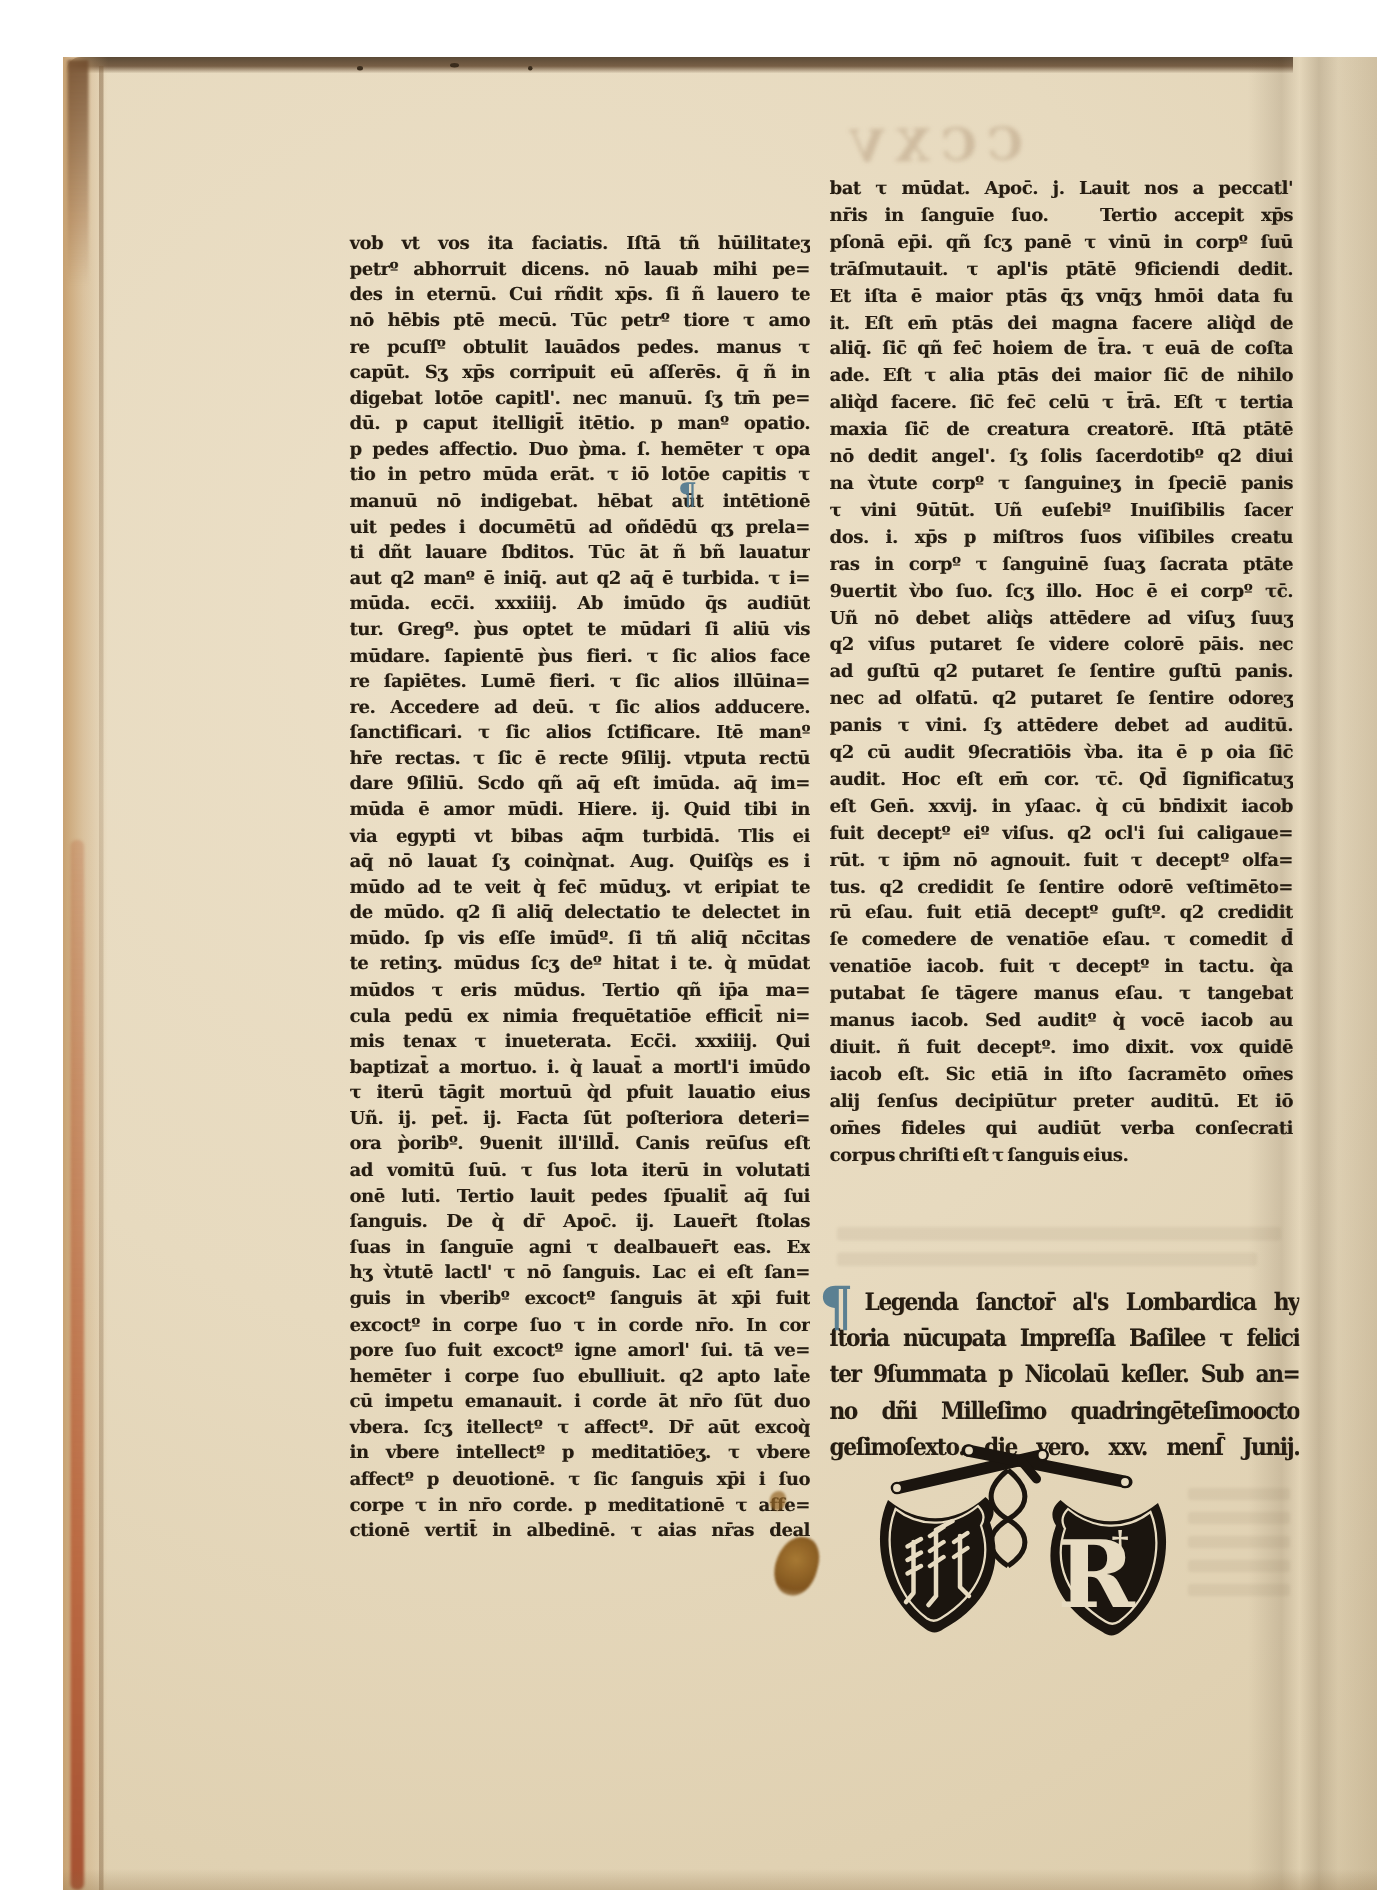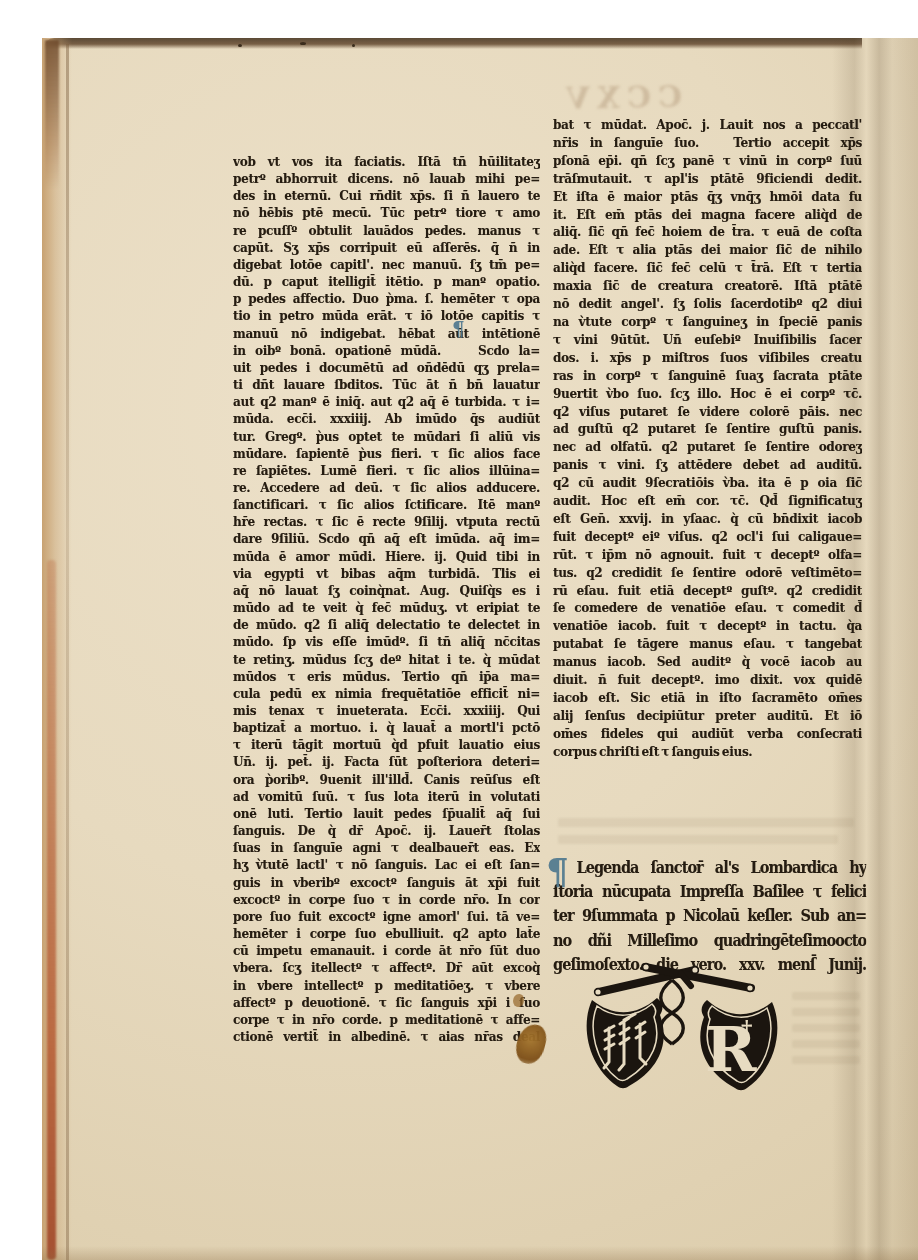--- a/index.html
+++ b/index.html
@@ -92,21 +92,20 @@
       <div class="line">petrº abhorruit dicens. nō lauab mihi pe=</div>
       <div class="line">des in eternū. Cui rñdit xp̄s. ſi ñ lauero te</div>
       <div class="line">nō hēbis ptē mecū. Tūc petrº tiore τ amo</div>
       <div class="line">re pcuſſº obtulit lauādos pedes. manus τ</div>
       <div class="line">capūt. Sʒ xp̄s corripuit eū aſſerēs. q̄ ñ in</div>
       <div class="line">digebat lotōe capitl'. nec manuū. ſʒ tm̄ pe=</div>
       <div class="line">dū. p caput itelligit̄ itētio. p manº opatio.</div>
       <div class="line">p pedes affectio. Duo p̀ma. ſ. hemēter τ opa</div>
       <div class="line">tio in petro mūda erāt. τ iō lotōe capitis τ</div>
       <div class="line">manuū nō indigebat. hēbat aūt intētionē</div>
-      <div class="line">in oibº bonā. opationē mūdā.&nbsp;&nbsp;&nbsp;&nbsp;Scdo la=</div>
       <div class="line">uit pedes i documētū ad oñdēdū qʒ prela=</div>
       <div class="line">ti dñt lauare ſbditos. Tūc āt ñ bñ lauatur</div>
       <div class="line">aut q2 manº ē iniq̄. aut q2 aq̄ ē turbida. τ i=</div>
       <div class="line">mūda. ecc̄i. xxxiiij. Ab imūdo q̄s audiūt</div>
       <div class="line">tur. Gregº. p̀us optet te mūdari ſi aliū vis</div>
       <div class="line">mūdare. ſapientē p̀us fieri. τ ſic alios face</div>
       <div class="line">re ſapiētes. Lumē fieri. τ ſic alios illūina=</div>
       <div class="line">re. Accedere ad deū. τ ſic alios adducere.</div>
       <div class="line">ſanctificari. τ ſic alios ſctificare. Itē manº</div>
       <div class="line">hr̄e rectas. τ ſic ē recte 9ſilij. vtputa rectū</div>
@@ -114,21 +113,21 @@
       <div class="line">mūda ē amor mūdi. Hiere. ij. Quid tibi in</div>
       <div class="line">via egypti vt bibas aq̄m turbidā. Tlis ei</div>
       <div class="line">aq̄ nō lauat ſʒ coinq̀nat. Aug. Quiſq̀s es i</div>
       <div class="line">mūdo ad te veit q̀ fec̄ mūduʒ. vt eripiat te</div>
       <div class="line">de mūdo. q2 ſi aliq̄ delectatio te delectet in</div>
       <div class="line">mūdo. ſp vis eſſe imūdº. ſi tñ aliq̄ nc̄citas</div>
       <div class="line">te retinʒ. mūdus ſcʒ deº hitat i te. q̀ mūdat</div>
       <div class="line">mūdos τ eris mūdus. Tertio qñ ip̄a ma=</div>
       <div class="line">cula pedū ex nimia frequētatiōe efficit̄ ni=</div>
       <div class="line">mis tenax τ inueterata. Ecc̄i. xxxiiij. Qui</div>
-      <div class="line">baptizat̄ a mortuo. i. q̀ lauat̄ a mortl'i pctō</div>
+      <div class="line">baptizat̄ a mortuo. i. q̀ lauat̄ a mortl'i imūdo</div>
       <div class="line">τ iterū tāgit mortuū q̀d pfuit lauatio eius</div>
       <div class="line">Uñ. ij. pet̄. ij. Facta ſūt poſteriora deteri=</div>
       <div class="line">ora p̀oribº. 9uenit ill'illd̄. Canis reūſus eſt</div>
       <div class="line">ad vomitū ſuū. τ ſus lota iterū in volutati</div>
       <div class="line">onē luti. Tertio lauit pedes ſp̄ualit̄ aq̄ ſui</div>
       <div class="line">ſanguis. De q̀ dr̄ Apoc̄. ij. Lauer̄t ſtolas</div>
       <div class="line">ſuas in ſanguīe agni τ dealbauer̄t eas. Ex</div>
       <div class="line">hʒ v̀tutē lactl' τ nō ſanguis. Lac ei eſt ſan=</div>
       <div class="line">guis in vberibº excoctº ſanguis āt xp̄i fuit</div>
       <div class="line">excoctº in corpe ſuo τ in corde nr̄o. In cor</div>
@@ -152,20 +151,21 @@
       <div class="line">aliq̄. ſic̄ qñ fec̄ hoiem de t̄ra. τ euā de coſta</div>
       <div class="line">ade. Eſt τ alia ptās dei maior ſic̄ de nihilo</div>
       <div class="line">aliq̀d facere. ſic̄ fec̄ celū τ t̄rā. Eſt τ tertia</div>
       <div class="line">maxia ſic̄ de creatura creatorē. Iſtā ptātē</div>
       <div class="line">nō dedit angel'. ſʒ ſolis ſacerdotibº q2 diui</div>
       <div class="line">na v̀tute corpº τ ſanguineʒ in ſpeciē panis</div>
       <div class="line">τ vini 9ūtūt. Uñ euſebiº Inuiſibilis ſacer</div>
       <div class="line">dos. i. xp̄s p miſtros ſuos viſibiles creatu</div>
       <div class="line">ras in corpº τ ſanguinē ſuaʒ ſacrata ptāte</div>
       <div class="line">9uertit v̀bo ſuo. ſcʒ illo. Hoc ē ei corpº τc̄.</div>
+      <div class="line">Uñ nō debet aliq̀s attēdere ad viſuʒ ſuuʒ</div>
       <div class="line">q2 viſus putaret ſe videre colorē pāis. nec</div>
       <div class="line">ad guſtū q2 putaret ſe ſentire guſtū panis.</div>
       <div class="line">nec ad olfatū. q2 putaret ſe ſentire odoreʒ</div>
       <div class="line">panis τ vini. ſʒ attēdere debet ad auditū.</div>
       <div class="line">q2 cū audit 9ſecratiōis v̀ba. ita ē p oia ſic̄</div>
       <div class="line">audit. Hoc eſt em̄ cor. τc̄. Qd̄ ſignificatuʒ</div>
       <div class="line">eſt Gen̄. xxvij. in yſaac. q̀ cū bn̄dixit iacob</div>
       <div class="line">fuit deceptº eiº viſus. q2 ocl'i ſui caligaue=</div>
       <div class="line">rūt. τ ip̄m nō agnouit. fuit τ deceptº olfa=</div>
       <div class="line">tus. q2 credidit ſe ſentire odorē veſtimēto=</div>

